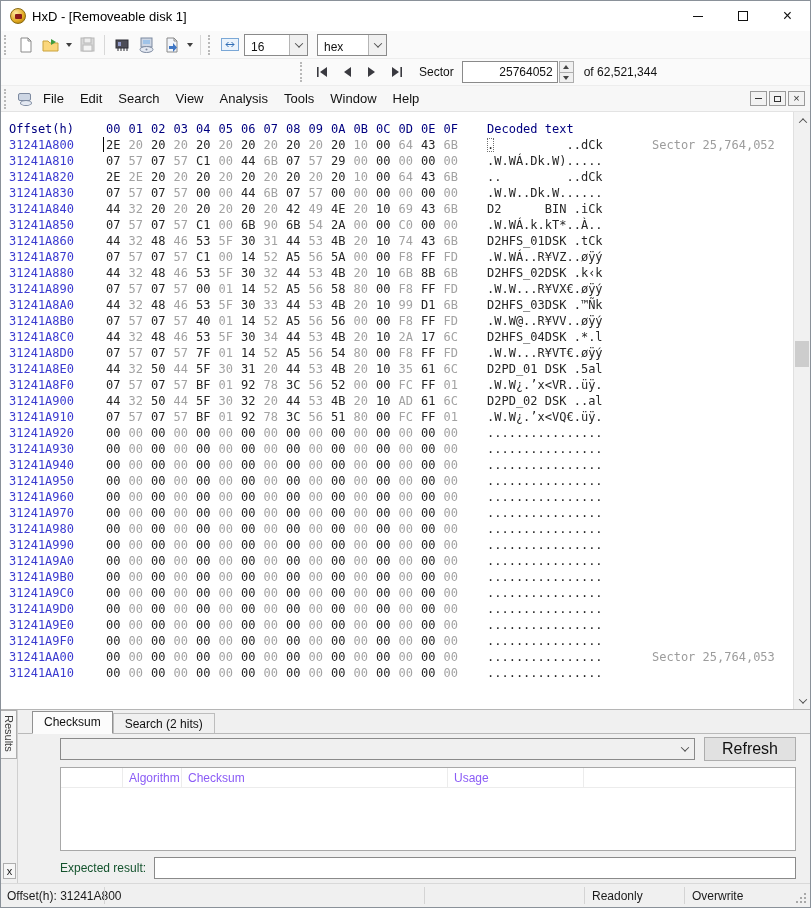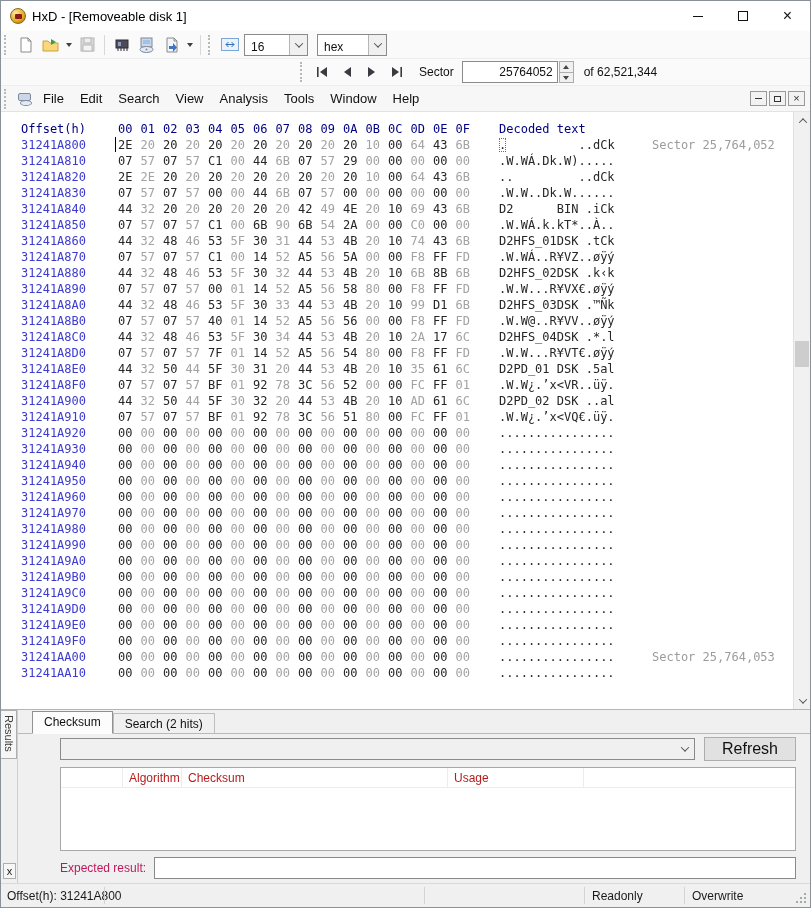--- a/index.html
+++ b/index.html
@@ -57,21 +57,21 @@
   .doc-tab{height:25px;margin-left:3px;margin-bottom:-1px;background:#fcfcfc;border:1px solid #949494;border-bottom:1px solid #fcfcfc;display:flex;align-items:center;padding:0 10px 0 6px;font-size:13px;color:#111;}
   .disk-icon{width:16px;height:14px;margin-right:6px;position:relative;display:inline-block;}
   .disk-icon .d1{position:absolute;left:1px;top:1px;width:13px;height:8px;background:#cdd6e4;border:1px solid #7d8aa0;border-radius:2px;}
   .disk-icon .d2{position:absolute;left:3px;bottom:0;width:12px;height:6px;background:#e4e9f2;border:1px solid #7d8aa0;border-radius:50%;}
 
   
   .editor{flex:1 1 auto;background:#fff;position:relative;overflow:hidden;
     font-family:"DejaVu Sans Mono",monospace;font-size:12px;line-height:16px;}
   .hex-pane{position:absolute;left:0;top:0;right:17px;bottom:0;padding-top:9px;}
   .hex-header{display:flex;height:16px;color:#000080;}
-  .hh-addr,.addr{display:inline-block;width:84px;margin-left:20px;}
+  .hh-addr,.addr{display:inline-block;width:84px;margin-left:8px;}
   .addr{color:#3b3bd0;}
   .bytes{display:inline-block;margin-left:13px;white-space:nowrap;}
   .byte{display:inline-block;width:22.5px;color:#262626;}
   .byte.odd{color:#a2a2a2;}
   .hex-header .byte{color:#000080;}
   .decoded{margin-left:21px;white-space:pre;color:#262626;}
   .hh-decoded{margin-left:21px;color:#000080;}
   .hex-row{height:16px;position:relative;white-space:nowrap;}
   .caret-byte{position:relative;}
   .caret-byte::before{content:"";position:absolute;left:-3px;top:0;bottom:1px;width:1px;background:#000;}
@@ -98,25 +98,25 @@
   .r-tab{padding:3px 11px;font-size:12px;color:#111;}
   .r-tab.active{background:#fcfcfc;border:1px solid #919191;border-bottom:1px solid #fcfcfc;margin-bottom:-1px;height:23px;}
   .r-tab.inactive{background:#f0f0f0;border:1px solid #bdbdbd;border-bottom:none;height:20px;}
   .r-toolbar{display:flex;align-items:center;padding:3px 14px 3px 42px;}
   .r-combo{flex:1;height:22px;border:1px solid #8a8a8a;background:#f0f0f0;display:flex;align-items:stretch;}
   .r-combo .val{flex:1;}
   .refresh-btn{width:92px;height:24px;margin-left:9px;border:1px solid #adadad;background:#e1e1e1;
     font-family:"Liberation Sans",sans-serif;font-size:16px;color:#111;display:flex;align-items:center;justify-content:center;}
   .r-table{margin:3px 14px 0 42px;height:84px;border:1px solid #a8a8a8;background:#fff;display:flex;flex-direction:column;}
   .tbl-header{height:20px;display:flex;border-bottom:1px solid #ececec;align-items:center;}
-  .tc{height:100%;display:flex;align-items:center;padding-left:6px;border-right:1px solid #ececec;font-size:12px;color:#b91c1c;}
+  .tc{height:100%;display:flex;align-items:center;padding-left:6px;border-right:1px solid #ececec;font-size:12px;color:#8b5cf6;}
   .tc0{width:62px;} .tc1{width:59px;} .tc2{width:266px;} .tc3{width:136px;} .tc4{flex:1;border-right:none;}
   .tbl-body{flex:1;background:#fff;}
   .expected-row{display:flex;align-items:center;padding:6px 14px 0 42px;}
-  .expected-label{margin-right:8px;color:#be185d;white-space:nowrap;}
+  .expected-label{margin-right:8px;color:#14532d;white-space:nowrap;}
   .expected-input{flex:1;height:22px;border:1px solid #8a8a8a;background:#fff;font-family:"Liberation Sans",sans-serif;font-size:12px;padding:0 4px;}
 
   
   .statusbar{flex:0 0 24px;background:#f0f0f0;border-top:1px solid #d9d9d9;position:relative;font-size:12px;color:#1a1a1a;}
   .sb-item{position:absolute;top:0;height:100%;display:flex;align-items:center;}
   .sb-sep{position:absolute;top:3px;bottom:3px;width:1px;background:#d4d4d4;}
   .sb-grip{position:absolute;right:4px;bottom:4px;width:2px;height:2px;background:#a8a8a8;
     box-shadow:0 -4px #a8a8a8,0 -8px #a8a8a8,-4px 0 #a8a8a8,-8px 0 #a8a8a8,-4px -4px #a8a8a8;}
 </style>
 </head>

